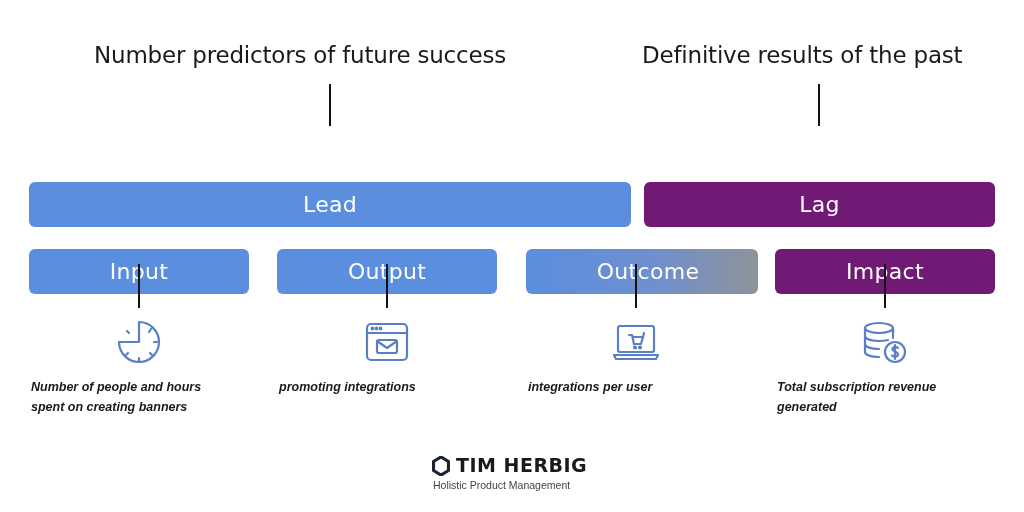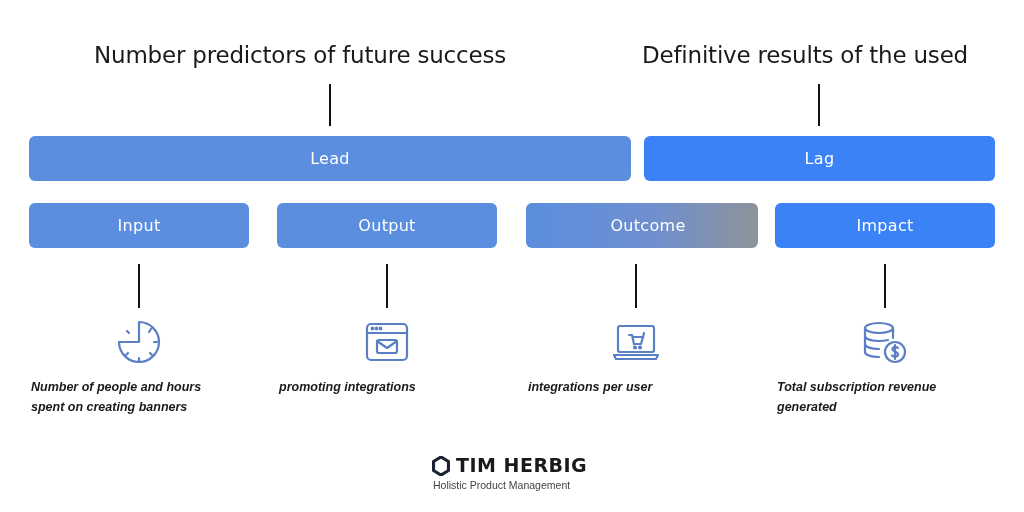--- a/index.html
+++ b/index.html
@@ -2,37 +2,37 @@
 <html><head>
 <meta charset="utf-8">
 <style>
   html, body { margin:0; padding:0; background:#ffffff; }
   body { width:1024px; height:512px; position:relative; overflow:hidden;
          font-family:"DejaVu Sans","Liberation Sans",sans-serif; color:#111; }
   .abs { position:absolute; }
   .heading { font-size:23px; color:#1a1a1a; white-space:nowrap; letter-spacing:-0.2px; }
   .vline { position:absolute; width:2px; background:#111; }
   .bar { position:absolute; border-radius:6px; color:#fff; display:flex;
-         align-items:center; justify-content:center; font-size:16px; letter-spacing:0.3px; }
+         align-items:center; justify-content:center; font-size:22px; letter-spacing:0.3px;margin-top:46px; }
   .blue { background:#5b8ede; }
-  .gray { background:#3b82f6; }
+  .gray { background:#701a75; }
   .grad { background:linear-gradient(90deg,#5b8ede 0%,#6f8fcf 55%,#8e9399 100%); }
   .icon { position:absolute; width:56px; height:56px; }
   .desc { position:absolute; font-size:12.5px; line-height:20px; color:#1a1a1a; font-weight:600;
           font-family:"Liberation Sans","DejaVu Sans",sans-serif; width:230px;font-style:italic; }
   .brand { position:absolute; left:432px; top:454px; display:flex; align-items:flex-end; gap:6px;
            font-size:19px; font-weight:700; letter-spacing:0.5px; color:#1a1a1a; }
   .tagline { position:absolute; left:433px; top:479px; font-size:10.5px; color:#444;
              font-family:"Liberation Sans",sans-serif; }
 </style>
 </head>
 <body>
 
 <div class="abs heading" style="left:94px; top:42px;">Number predictors of future success</div>
-<div class="abs heading" style="left:642px; top:42px;">Definitive results of the used</div>
+<div class="abs heading" style="left:642px; top:42px;">Definitive results of the past</div>
 
 <div class="vline" style="left:329px; top:84px; height:42px;"></div>
 <div class="vline" style="left:818px; top:84px; height:42px;"></div>
 
 <div class="bar blue" style="left:29px; top:136px; width:602px; height:45px;">
   <span>Lead</span>
 </div>
 <div class="bar gray" style="left:644px; top:136px; width:351px; height:45px;">
   <span>Lag</span>
 </div>

